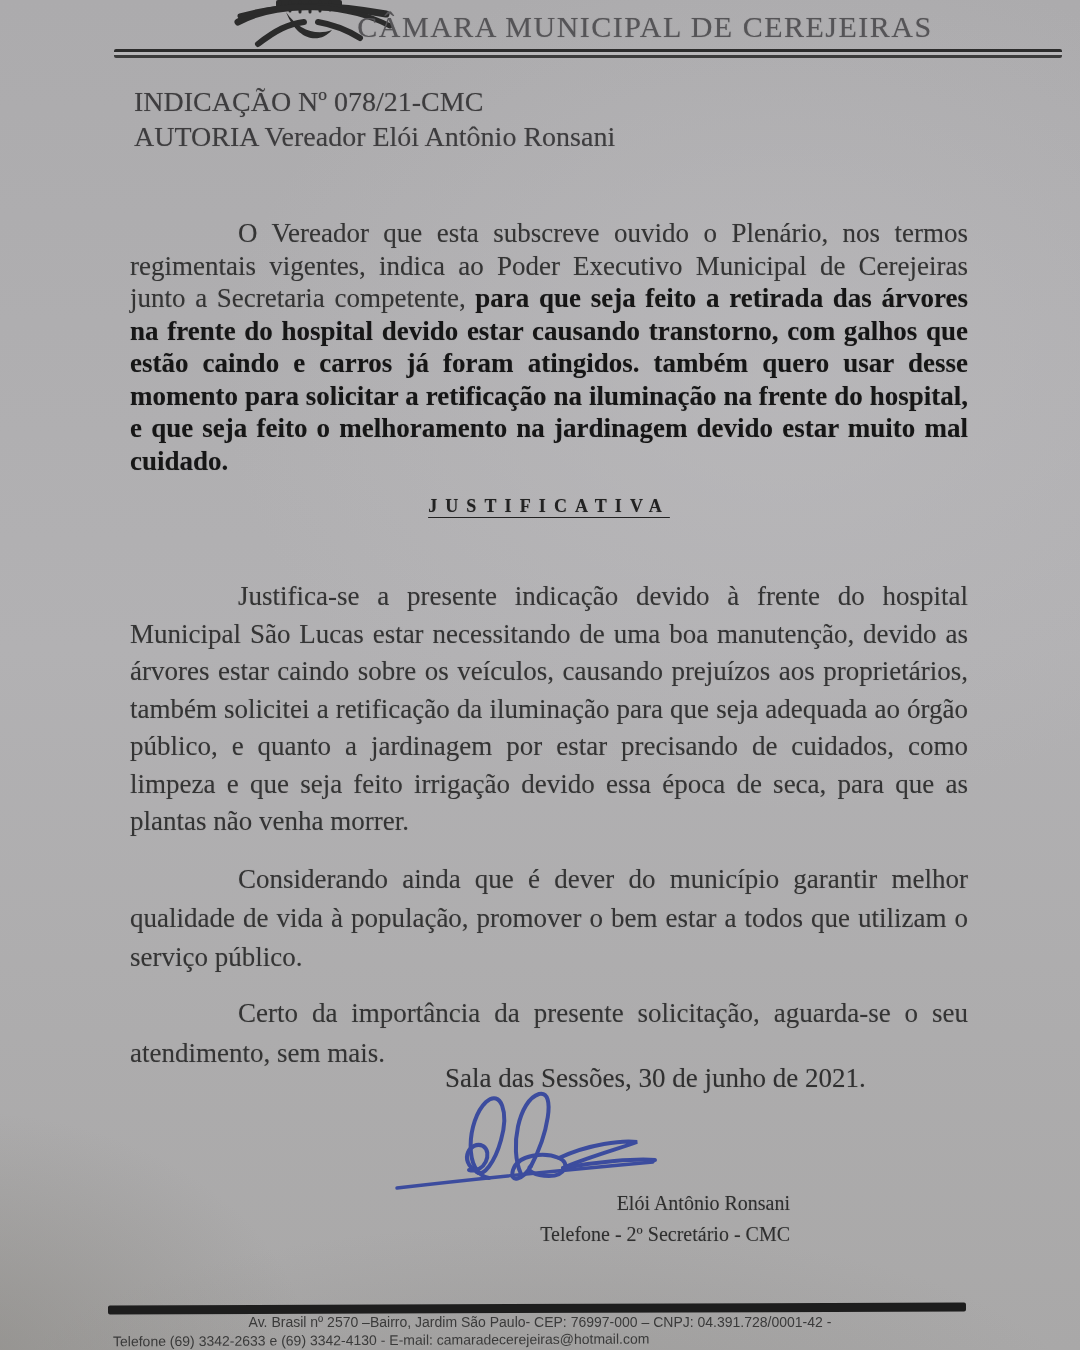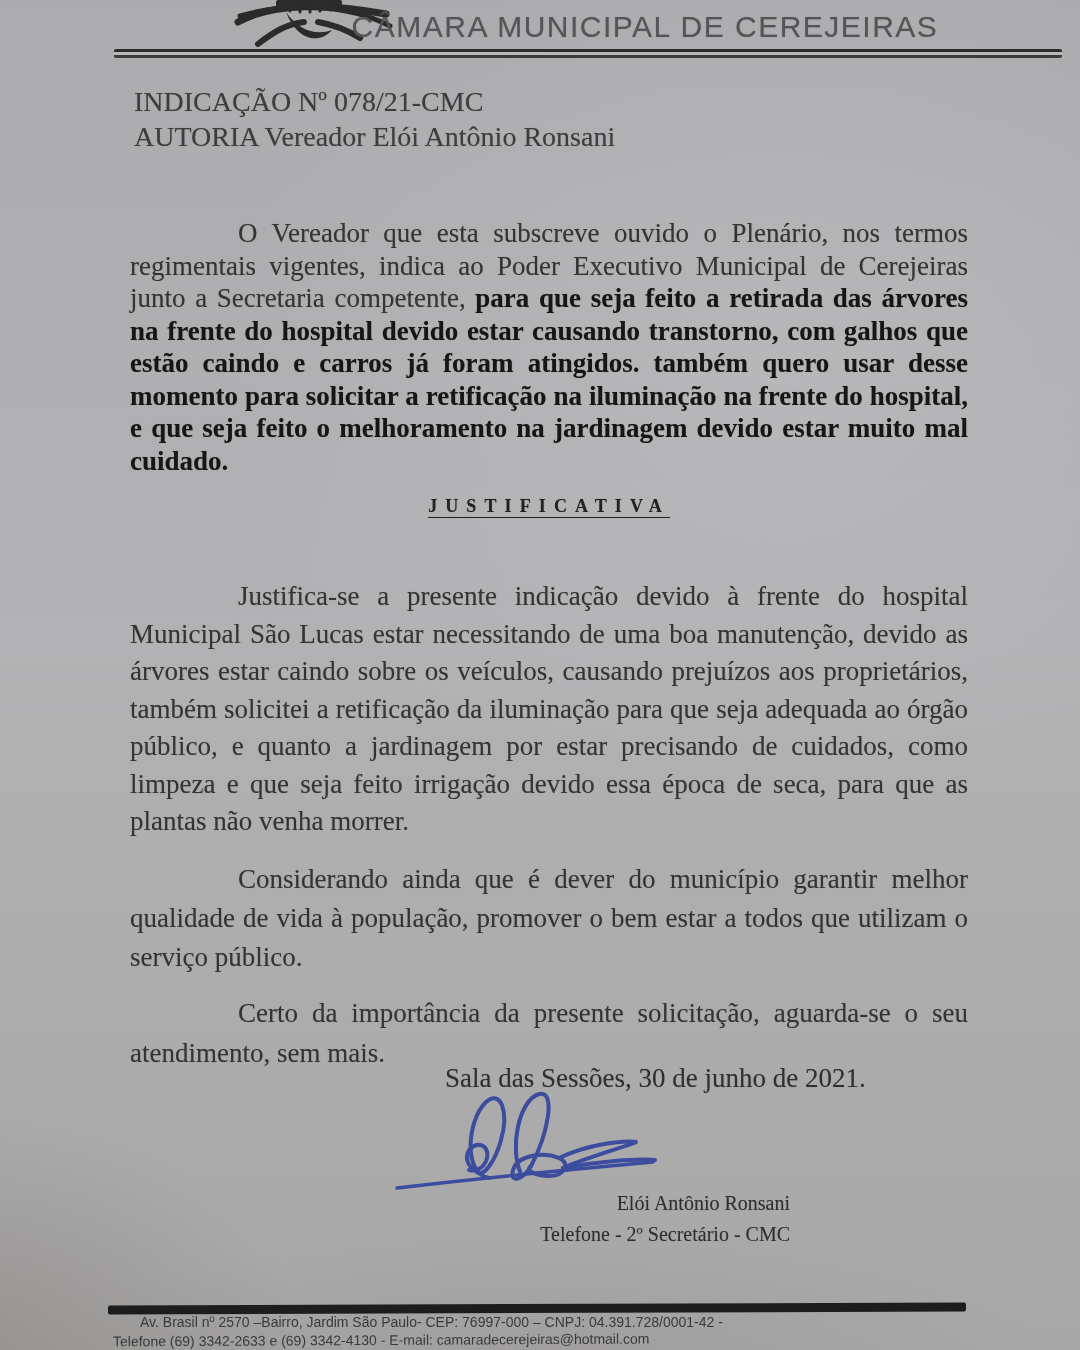--- a/index.html
+++ b/index.html
@@ -12,21 +12,21 @@
       radial-gradient(ellipse 620px 460px at -4% 102%, rgba(120,117,110,.45) 0%, rgba(120,117,110,0) 58%),
       radial-gradient(ellipse 900px 300px at 50% 104%, rgba(130,128,124,.30) 0%, rgba(130,128,124,0) 60%),
       linear-gradient(180deg,#acabad 0%,#b2b1b3 48%,#a9a8a8 100%);
     font-family:"Liberation Serif","DejaVu Serif",serif;
     color:#333;
   }
   .abs{position:absolute;}
   
   .org-title{
     top:10px;left:330px;width:630px;
-    font-family:Liberation Sans, sans-serif;
+    font-family:Liberation Serif, serif;
     font-size:30px;letter-spacing:1.5px;color:#555457;
     text-align:center;white-space:nowrap;
     text-shadow:0 0 1px rgba(70,70,70,.45);
   }
   .header-rule{
     top:49px;left:114px;width:948px;height:9px;
     background:linear-gradient(180deg,#2c2c2c 0 30%,#b9b8ba 30% 62%,#3c3c3c 62% 100%);
     border-radius:2px;
   }
   
@@ -66,21 +66,21 @@
     text-align:right;font-size:20px;line-height:31px;color:#2f2f2f;
     text-shadow:0 0 1px rgba(70,70,70,.35);
   }
   
   .footer-rule{
     top:1304px;left:108px;width:858px;height:9px;
     background:#1d1d1d;border-radius:2px;
     transform:rotate(-.2deg);
   }
   .footer-line1{
-    top:1314px;left:140px;width:800px;text-align:left;
+    top:1314px;left:140px;width:800px;text-align:center;
     font-family:"Liberation Sans","DejaVu Sans",sans-serif;
     font-size:14px;color:#3a3a3a;white-space:nowrap;
   }
   .footer-line2{
     top:1331px;left:113px;width:900px;
     font-family:"Liberation Sans","DejaVu Sans",sans-serif;
     font-size:14px;color:#3a3a3a;white-space:nowrap;
     transform:rotate(-.3deg);
   }
 </style>

